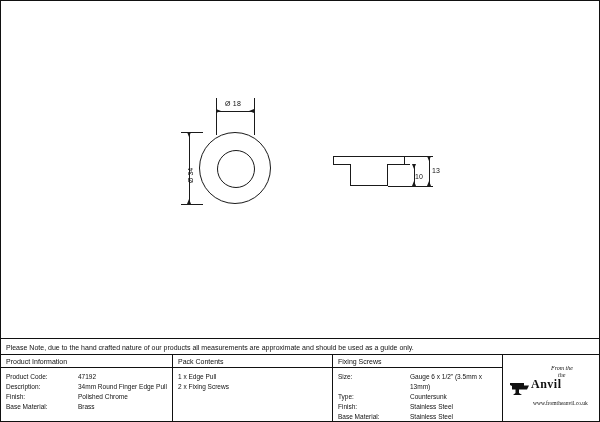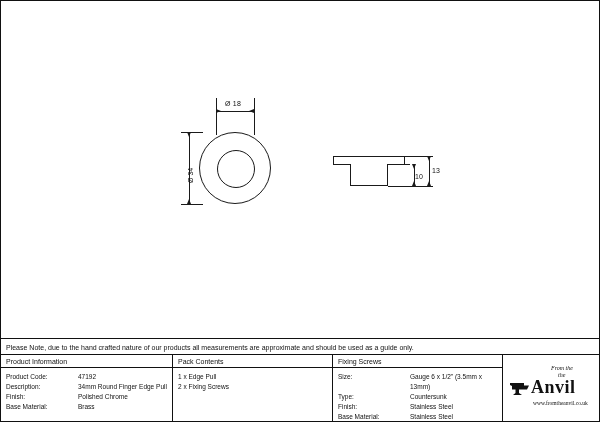--- a/index.html
+++ b/index.html
@@ -202,21 +202,21 @@
     top: 17px;
     font-size: 6px;
     font-family: "Liberation Serif", serif;
     font-style: italic;
     color: #111111;
   }
   .logo-anvil {
     position: absolute;
     left: 28px;
     top: 22px;
-    font-size: 18px;
+    font-size: 12px;
     font-family: "Liberation Serif", serif;
     font-weight: bold;
     color: #111111;
     letter-spacing: 0.5px;
   }
   .logo-url {
     position: absolute;
     left: 30px;
     top: 45px;
     font-size: 5.5px;

